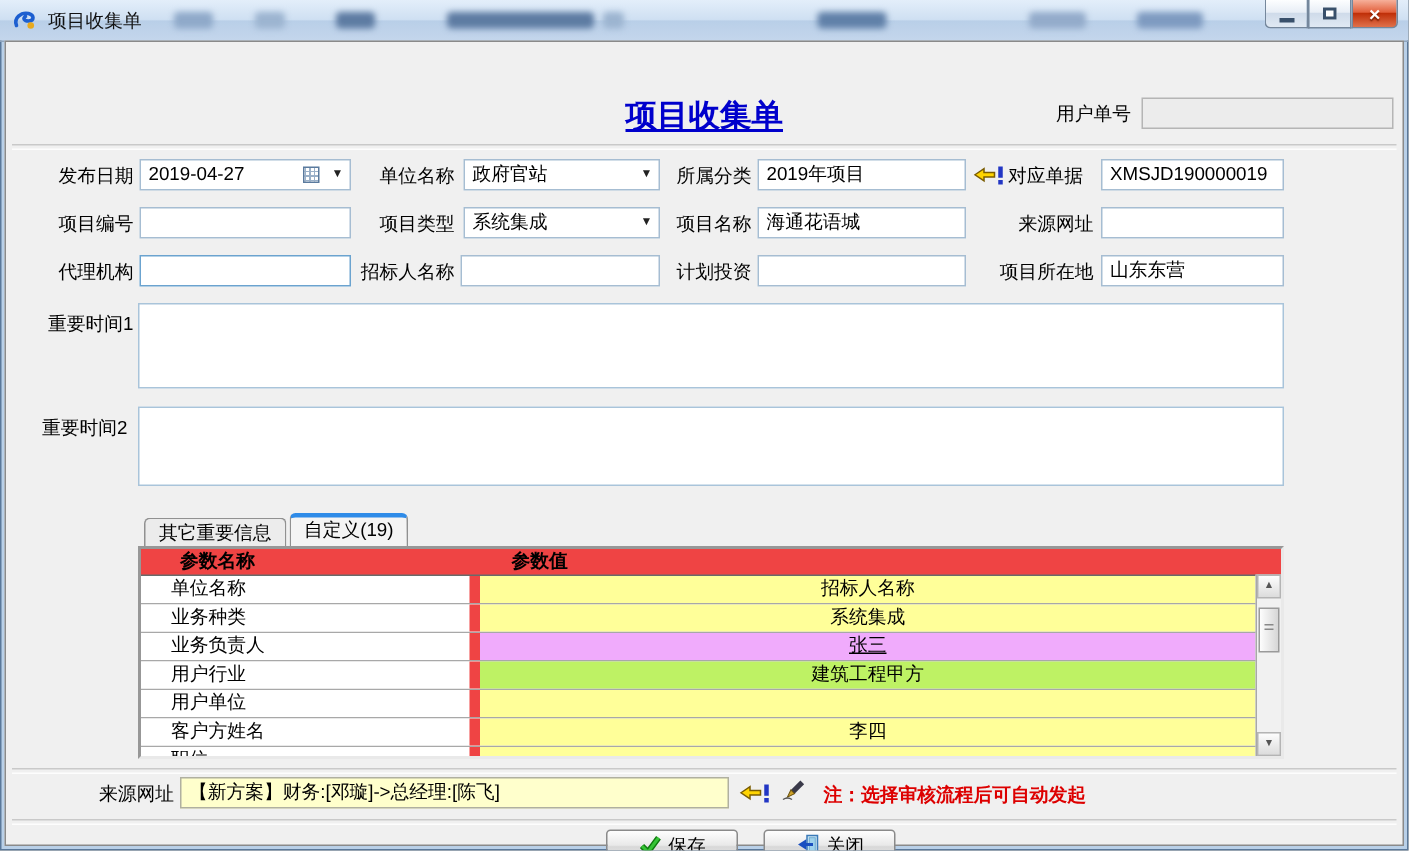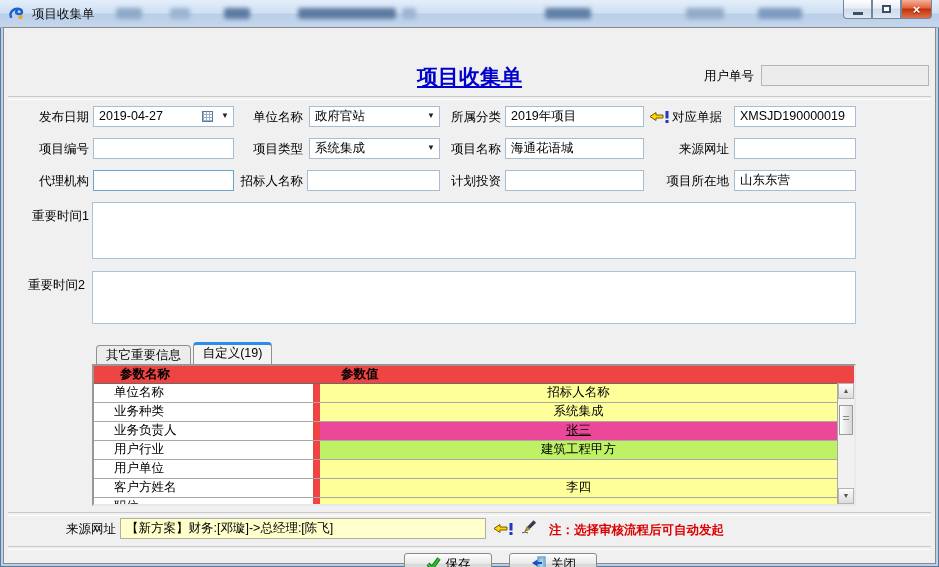--- a/index.html
+++ b/index.html
@@ -193,21 +193,21 @@
       <div class="trow">
         <span class="td-name">单位名称</span>
         <span class="td-val" style="background:#ffff99;">招标人名称</span>
       </div>
       <div class="trow">
         <span class="td-name">业务种类</span>
         <span class="td-val" style="background:#ffff99;">系统集成</span>
       </div>
       <div class="trow">
         <span class="td-name">业务负责人</span>
-        <span class="td-val" style="background:#ec4899;text-decoration:underline;">张三</span>
+        <span class="td-val" style="background:#f0abfc;text-decoration:underline;">张三</span>
       </div>
       <div class="trow">
         <span class="td-name">用户行业</span>
         <span class="td-val" style="background:#bef264;">建筑工程甲方</span>
       </div>
       <div class="trow">
         <span class="td-name">用户单位</span>
         <span class="td-val" style="background:#ffff99;"></span>
       </div>
       <div class="trow">

